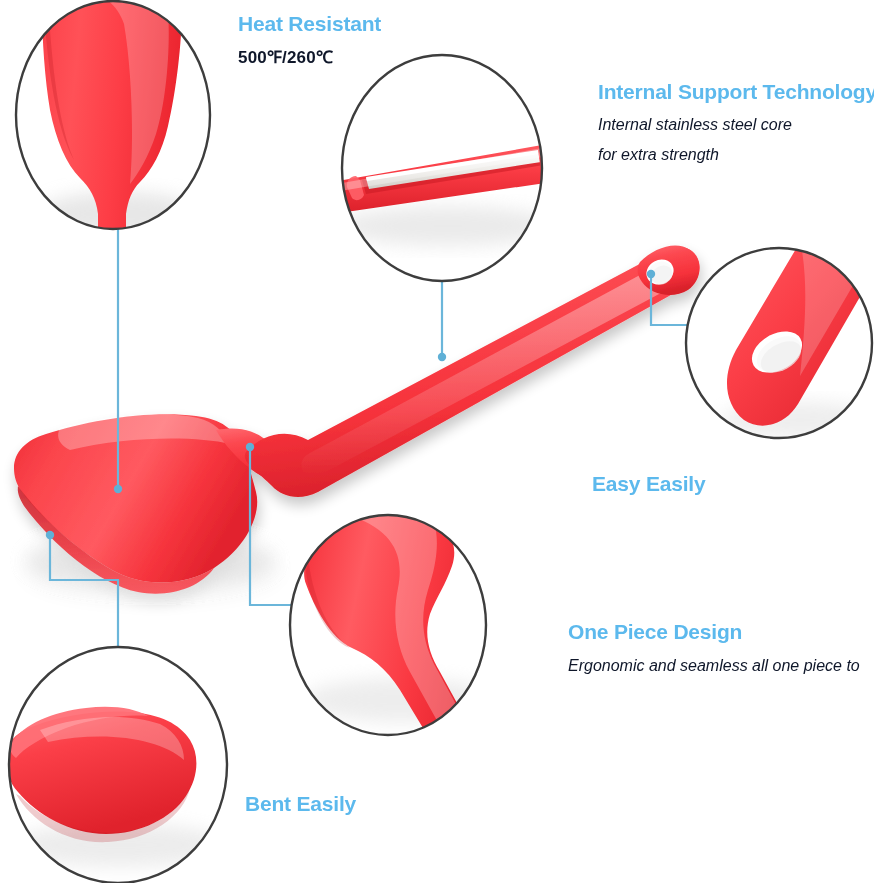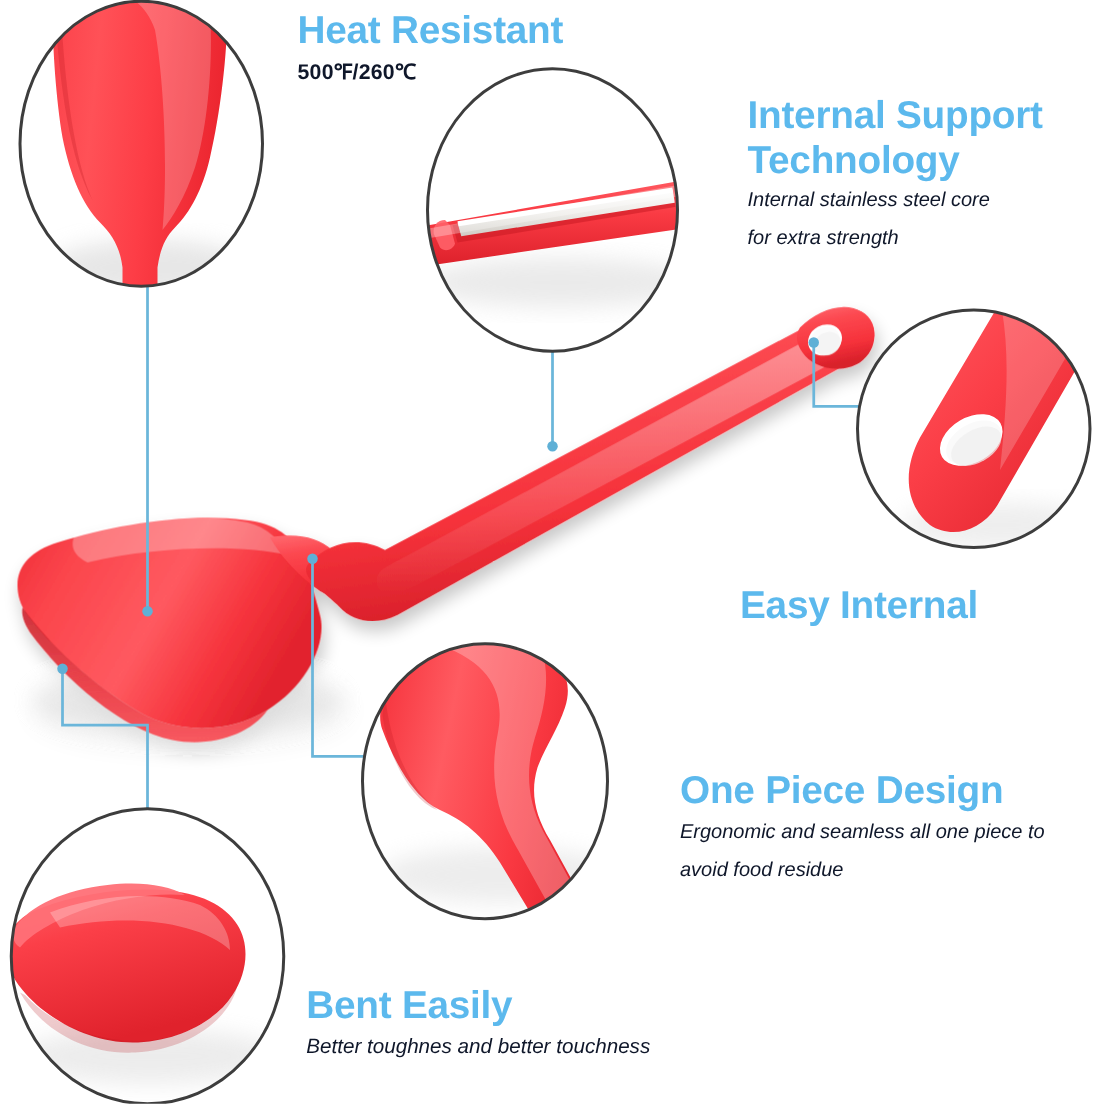--- a/index.html
+++ b/index.html
@@ -22,21 +22,21 @@
     width: 874px;
     height: 883px;
   }
   .callout-text {
     position: absolute;
   }
   .headline {
     color: #5cb9ed;
     font-family: "Liberation Sans", sans-serif;
     font-weight: bold;
-    font-size: 31px;
+    font-size: 21px;
     line-height: 36px;
     letter-spacing: -0.2px;
     white-space: nowrap;
     margin: 0;
   }
   .headline.two-line {
     white-space: normal;
     width: 300px;
   }
   .subline {
@@ -52,21 +52,21 @@
     font-style: normal;
     font-weight: bold;
     font-size: 17px;
     letter-spacing: 0.2px;
   }
 
   
   #txt-heat      { left: 238px; top: 6px; }
   #txt-internal  { left: 598px; top: 74px; }
   #txt-storage   { left: 592px; top: 466px; }
-  #txt-onepiece  { left: 544px; top: 614px; }
+  #txt-onepiece  { left: 568px; top: 614px; }
   #txt-bent      { left: 245px; top: 786px; }
 
   #txt-internal .headline { width: 286px; white-space: normal; }
   #txt-internal .subline  { font-size: 16px; line-height: 30px; }
   #txt-onepiece .subline  { font-size: 16px; line-height: 31px; }
 </style>
 </head>
 <body>
 
 <div id="infographic">
@@ -374,27 +374,25 @@
     <p class="subline bold-temp">500℉/260℃</p>
   </div>
 
   <div class="callout-text" id="txt-internal">
     <p class="headline two-line">Internal Support Technology</p>
     <p class="subline">Internal stainless steel core</p>
     <p class="subline">for extra strength</p>
   </div>
 
   <div class="callout-text" id="txt-storage">
-    <p class="headline">Easy Internal</p>
+    <p class="headline">Easy Easily</p>
   </div>
 
   <div class="callout-text" id="txt-onepiece">
     <p class="headline">One Piece Design</p>
     <p class="subline">Ergonomic and seamless all one piece to</p>
-    <p class="subline">avoid food residue</p>
   </div>
 
   <div class="callout-text" id="txt-bent">
     <p class="headline">Bent Easily</p>
-    <p class="subline">Better toughnes and better touchness</p>
   </div>
 
 </div>
 
 </body></html>

